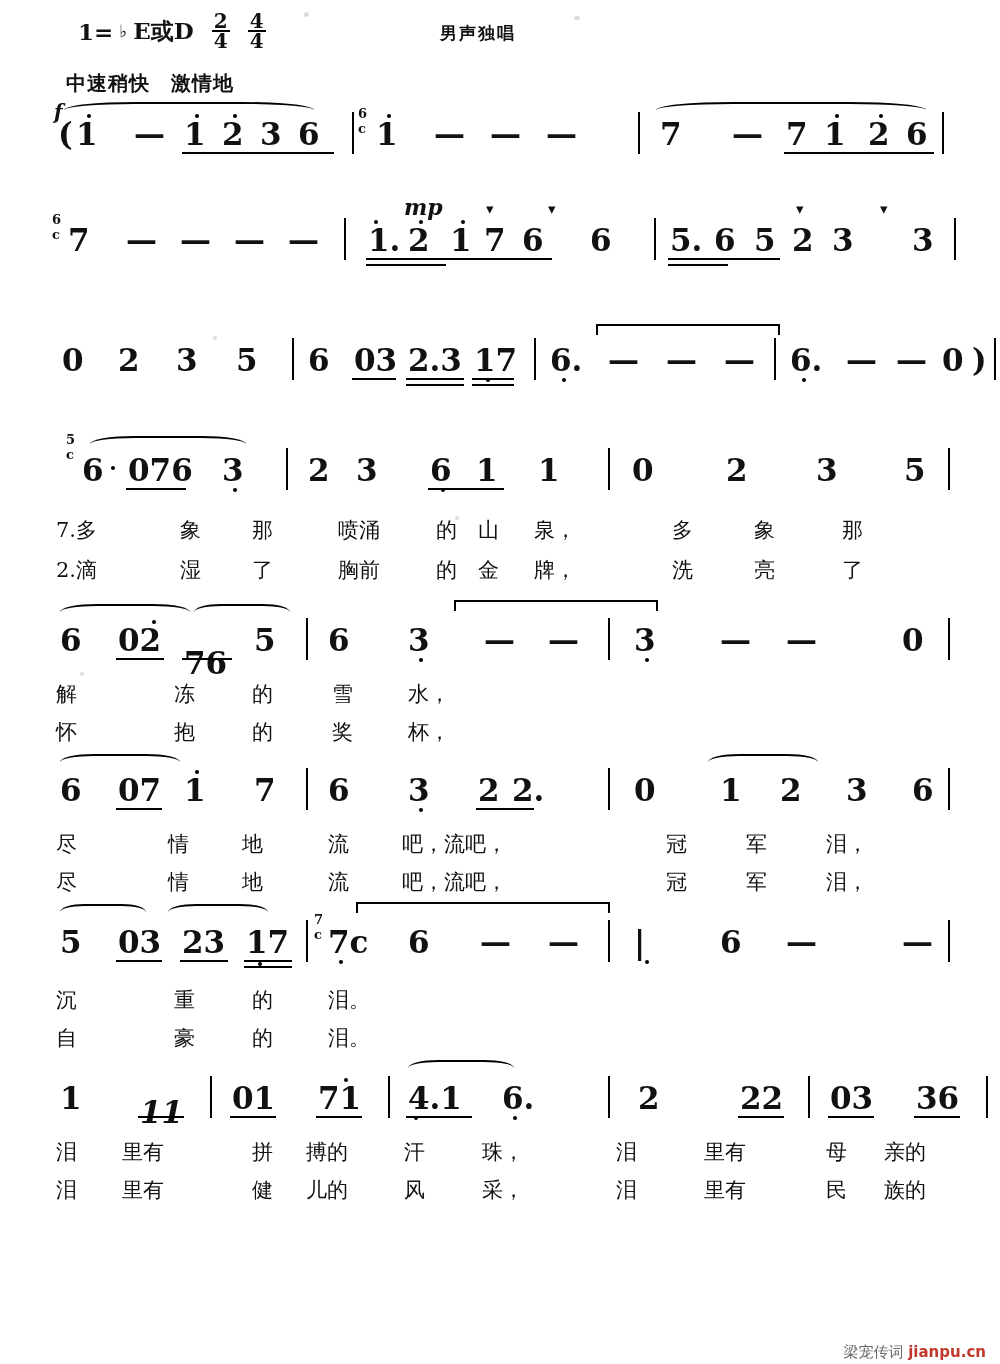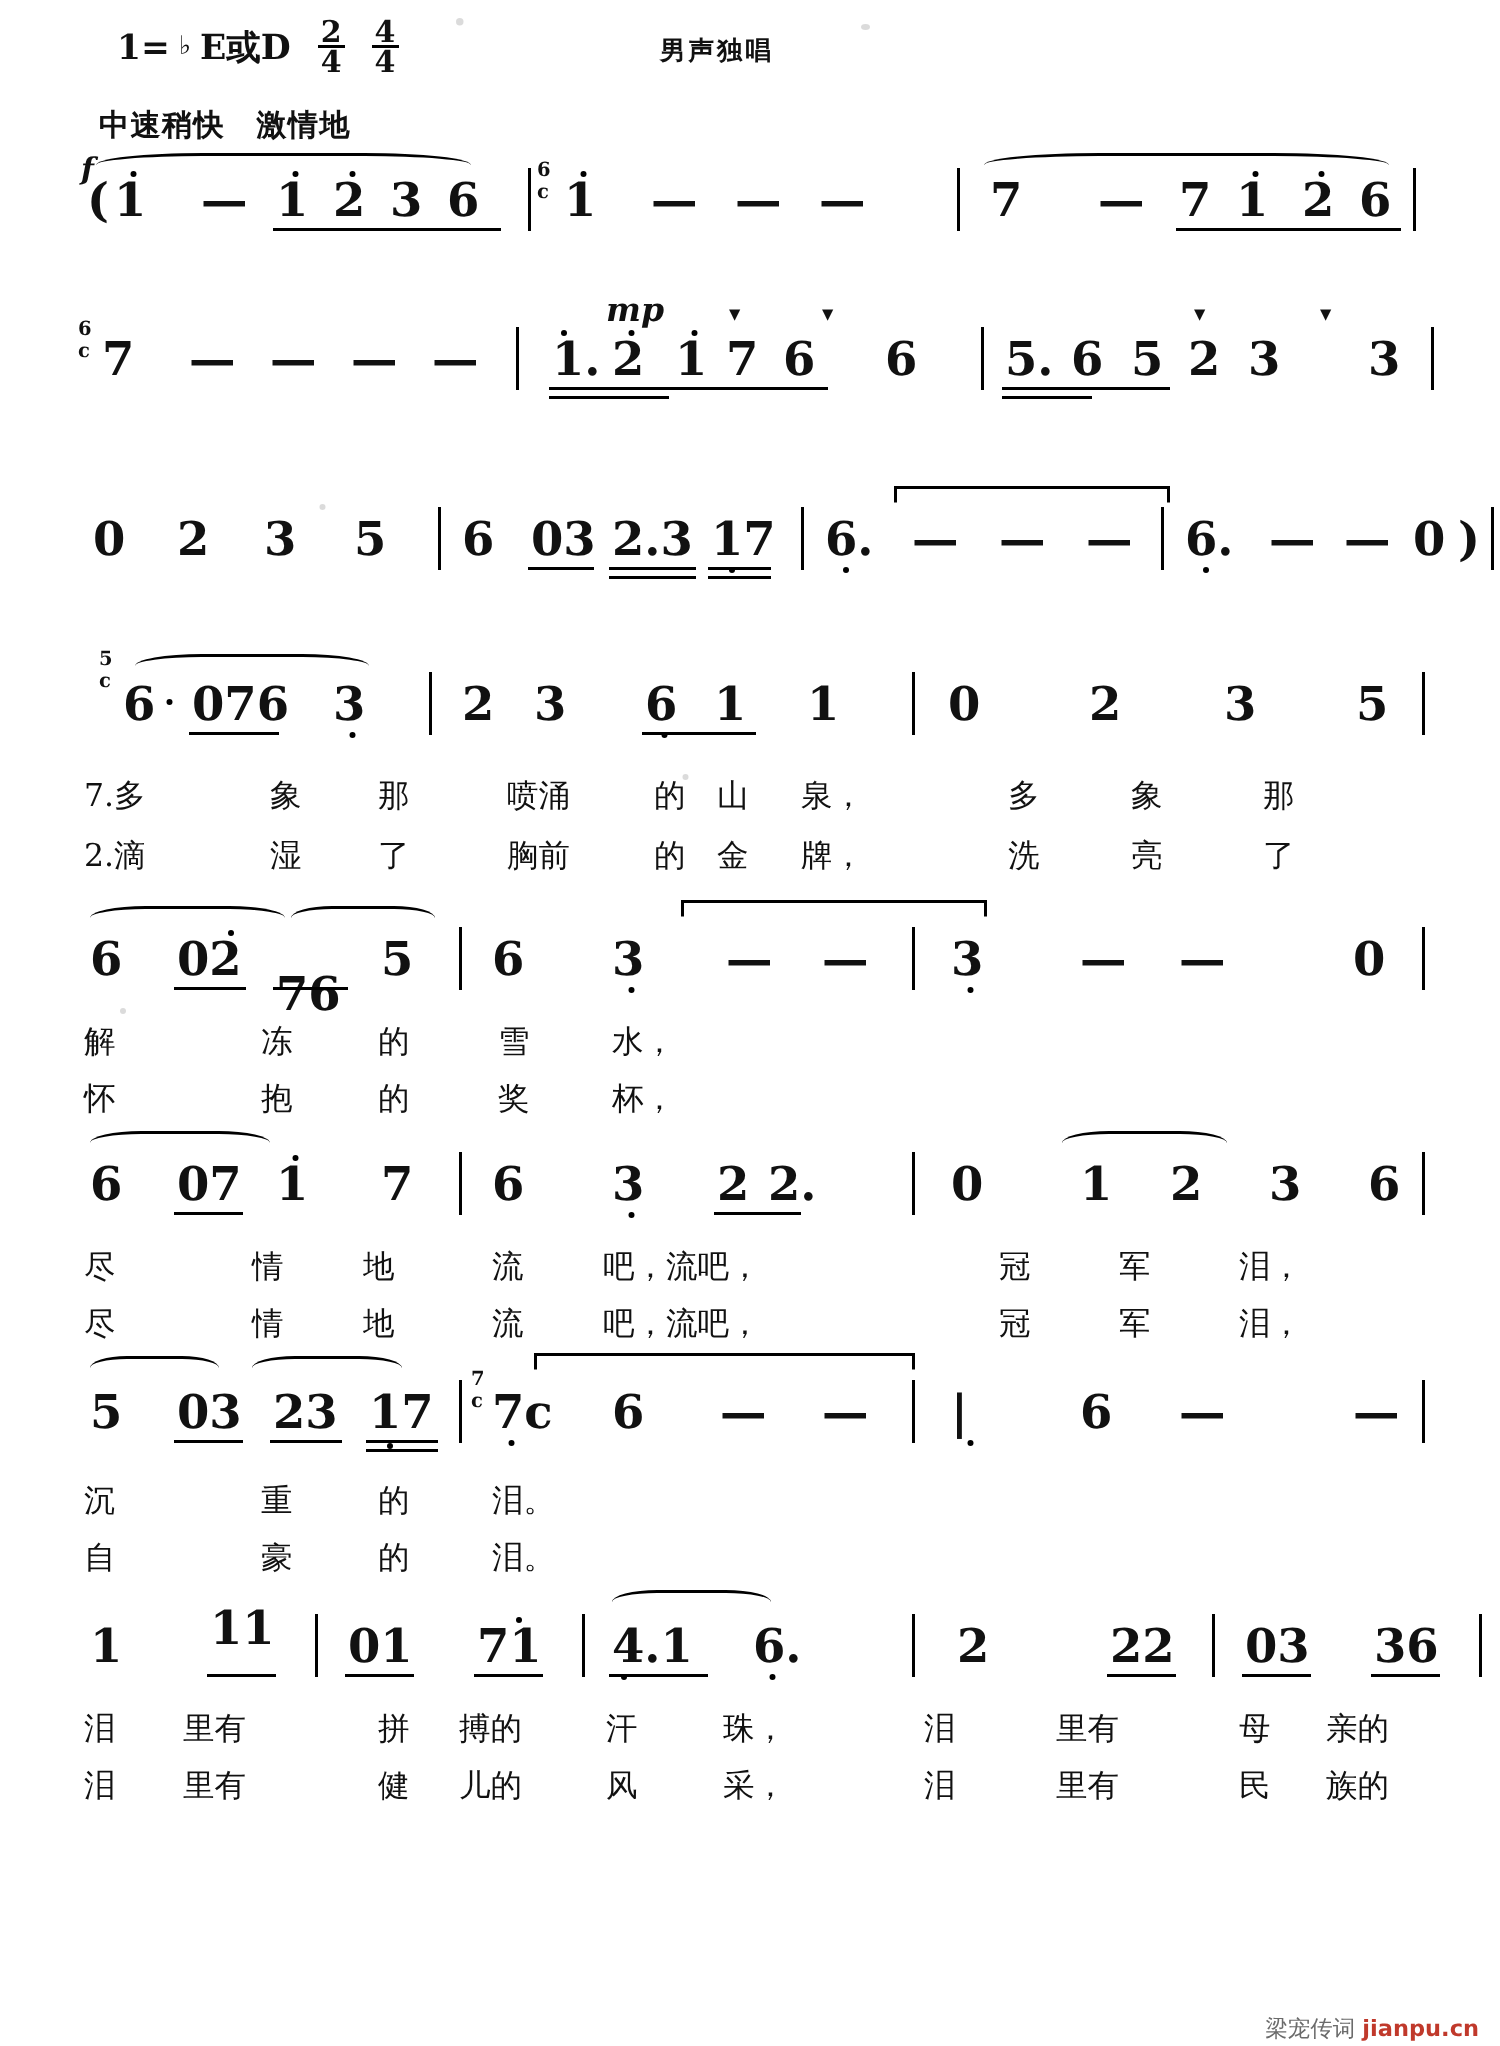--- a/index.html
+++ b/index.html
@@ -489,21 +489,21 @@
     <div class="abs lyr" style="left:272px; top:76px;">泪。</div>
 
     <div class="abs lyr" style="left:0px; top:114px;">自</div>
     <div class="abs lyr" style="left:118px; top:114px;">豪</div>
     <div class="abs lyr" style="left:196px; top:114px;">的</div>
     <div class="abs lyr" style="left:272px; top:114px;">泪。</div>
   </div>
 
   <div class="system" style="height:150px;">
     <div class="abs n" style="left:4px; top:14px;">1</div>
-    <div class="abs n" style="left:84px; top:2px;">11</div>
+    <div class="abs n" style="left:84px; top:28px;font-style:italic;">11</div>
     <div class="abs" style="left:82px; top:50px; width:46px; border-bottom:2px solid #000;"></div>
     <div class="vbar" style="left:154px; top:10px; height:42px;"></div>
 
     <div class="abs n" style="left:176px; top:14px;">01</div>
     <div class="abs" style="left:174px; top:50px; width:46px; border-bottom:2px solid #000;"></div>
     <div class="abs n" style="left:262px; top:14px;">71</div>
     <div class="dot" style="left:288px; top:12px;"></div>
     <div class="abs" style="left:260px; top:50px; width:46px; border-bottom:2px solid #000;"></div>
     <div class="vbar" style="left:332px; top:10px; height:42px;"></div>
 

